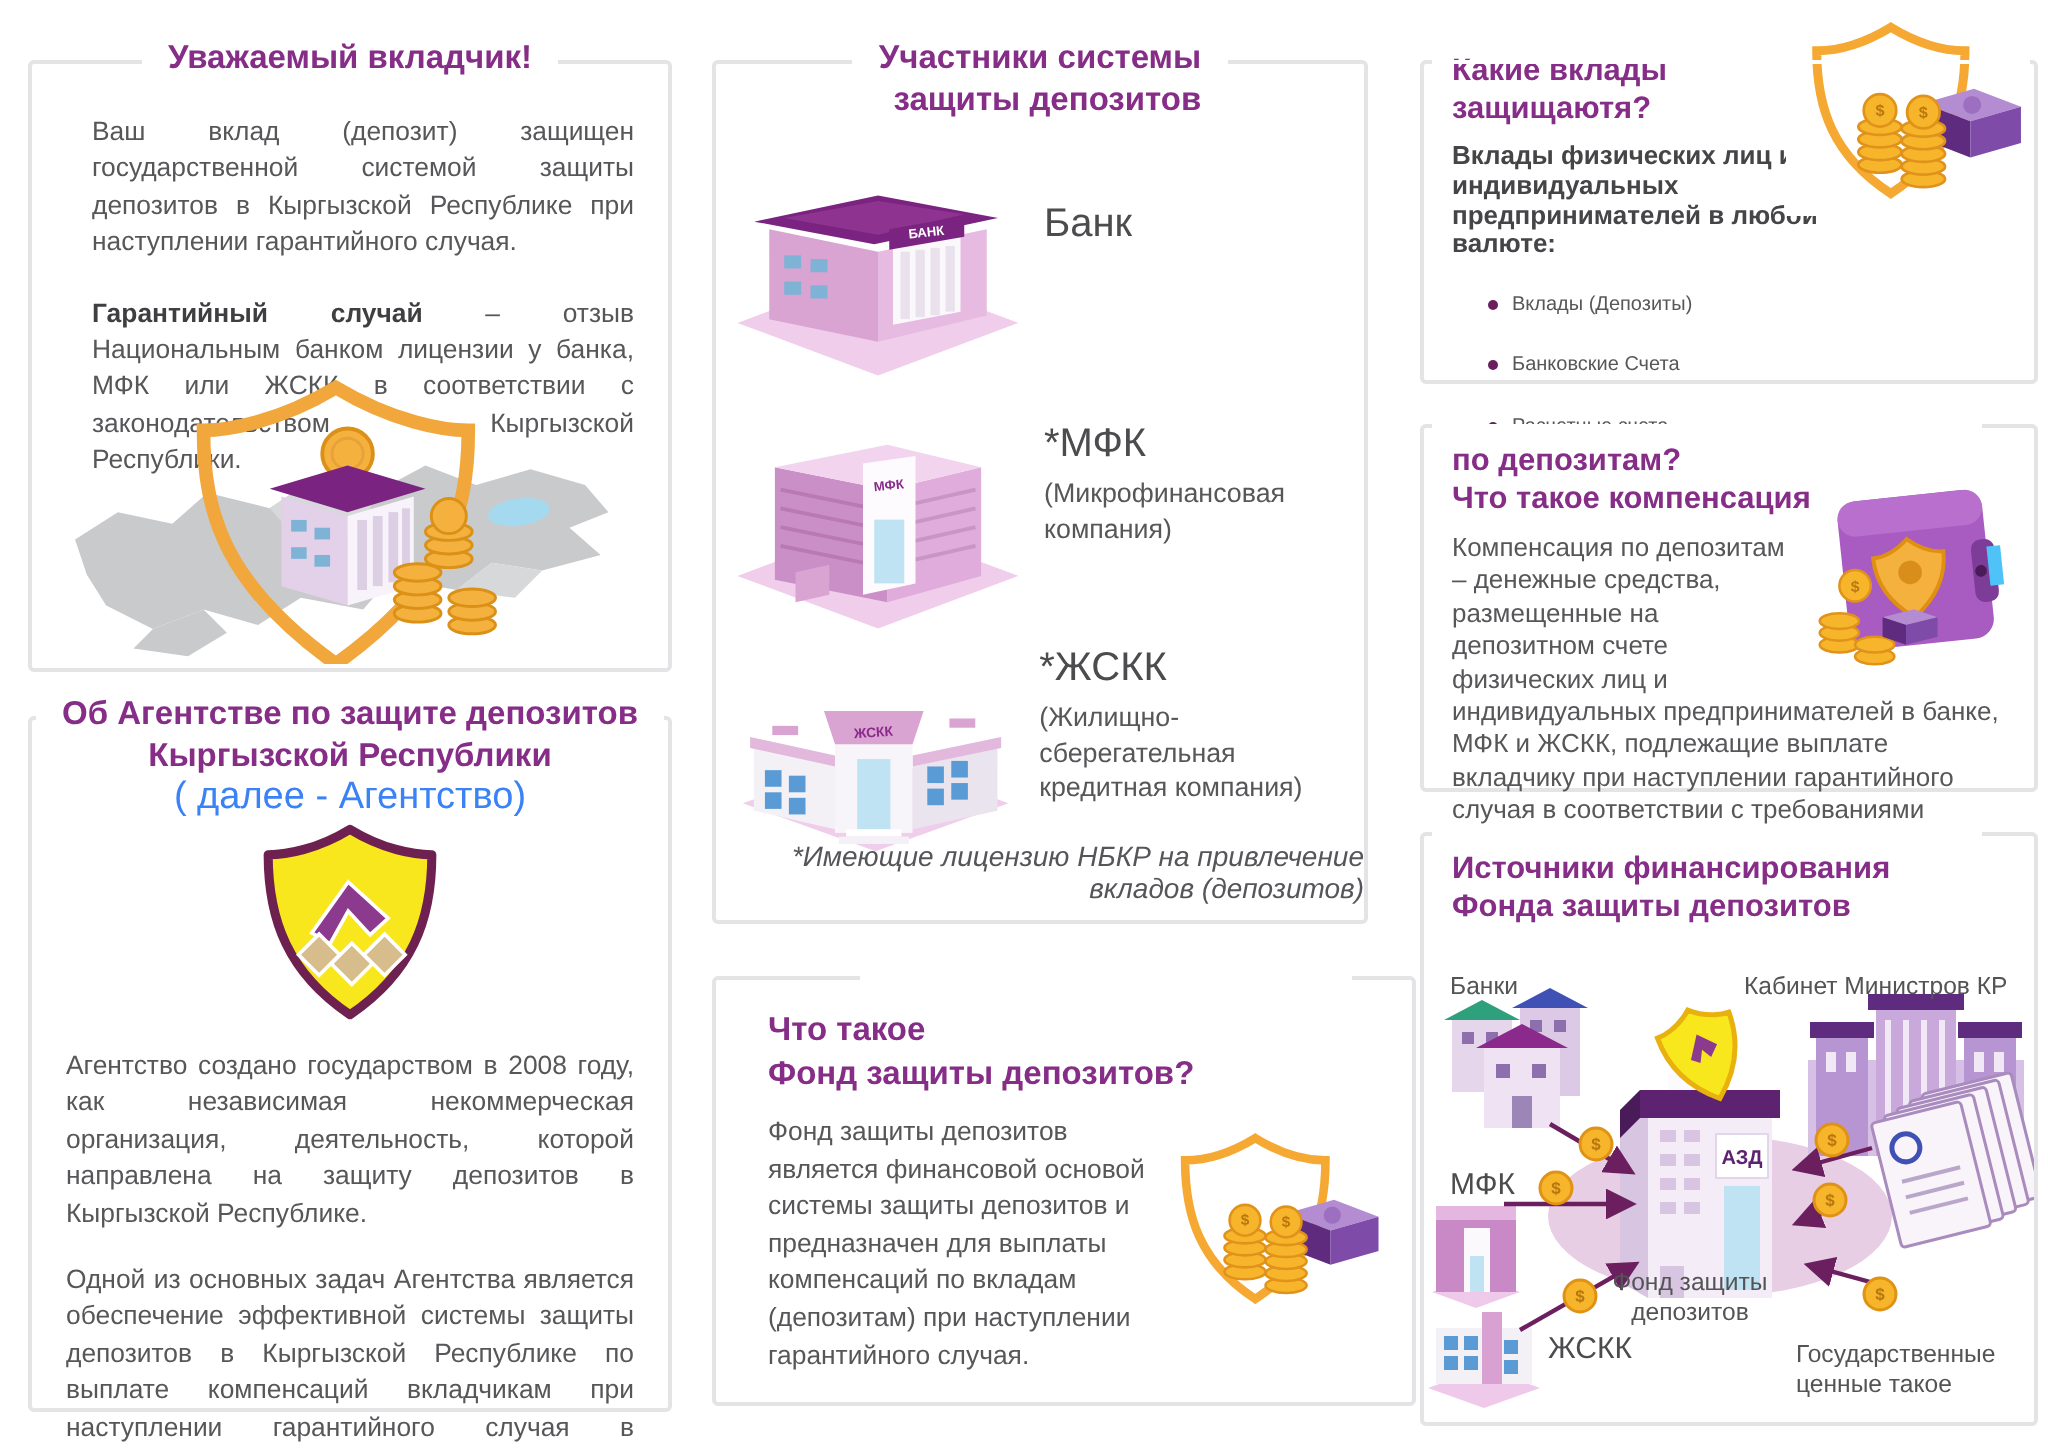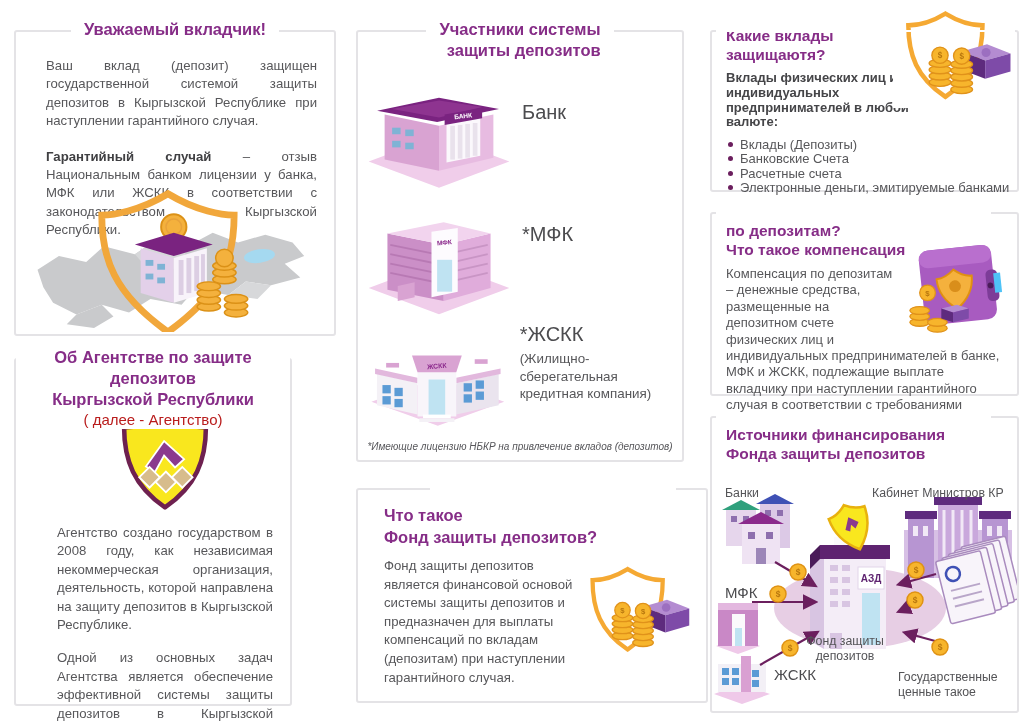--- a/index.html
+++ b/index.html
@@ -6,43 +6,43 @@
   .page{position:relative;width:1024px;height:725px;background:#fff;overflow:hidden;
         font-family:"Liberation Sans","DejaVu Sans",sans-serif;}
   .panel{position:absolute;border:2px solid #e4e3e6;border-radius:3px;background:#fff;box-sizing:border-box;}
   
   .bracket::after{content:"";position:absolute;top:-2px;left:4px;right:26px;height:2px;background:#fff;}
   .bracket-l::after{left:72px;right:30px;}
   .legend{position:absolute;top:-13px;left:0;right:0;text-align:center;line-height:21px;}
   .legend .lg{display:inline-block;background:#fff;padding:0 13px;}
   .h-purple{color:#862d87;font-weight:bold;font-size:16.5px;}
   .h-purple-sm{color:#862d87;font-weight:bold;font-size:15.5px;line-height:18.5px;}
-  .subtitle{color:#b91c1c;font-size:15px;font-weight:normal;line-height:19px;}
+  .subtitle{color:#3b82f6;font-size:19px;font-weight:normal;line-height:19px;}
   .body-txt{color:#57575a;font-size:13.2px;line-height:18.4px;text-align:justify;}
   .p1-text{padding:25px 17px 0 30px;}
   .p1-text p{margin:0 0 17px 0;}
   .p1-text b{color:#3f3f42;}
   .illus-map{position:absolute;left:0;right:0;bottom:2px;text-align:center;}
   .p2-logo{display:block;margin:50px auto 12px auto;}
   .p2-text{padding:0 17px;}
   .p2-text p{margin:0 0 15px 0;}
   .m-rows{margin-top:36px;}
   .m-row{display:flex;align-items:flex-start;padding-left:6px;}
   .m-label{margin-left:8px;color:#4c4c4f;}
   .m-name{font-size:20px;line-height:24px;}
   .m-desc{font-size:13.4px;line-height:17.5px;color:#57575a;margin-top:4px;max-width:150px;}
-  .footnote{position:absolute;left:0;right:0;bottom:8px;text-align:center;
-            font-style:italic;font-size:10px;color:#56565a;}
+  .footnote{position:absolute;left:0;right:0;bottom:8px;text-align:right;
+            font-style:italic;font-size:14px;color:#56565a;}
   .p4-title{padding:14px 0 0 26px;color:#862d87;font-weight:bold;font-size:16.5px;line-height:22px;}
   .p4-flex{display:flex;margin:9px 12px 12px 26px;}
   .p4-body{width:202px;color:#57575a;font-size:13.2px;line-height:18.6px;}
   .p5-title{position:relative;display:inline-block;background:#fff;margin:-9px 0 0 12px;padding:4px 10px 0 2px;}
   .p5-intro{margin:7px 14px 0 14px;width:226px;color:#454548;font-weight:bold;font-size:13px;line-height:14.8px;}
   .bullets{margin:8px 0 0 16px;padding:0;list-style:none;}
-  .bullets li{display:flex;align-items:flex-start;font-size:13px;line-height:14.2px;color:#57575a;margin:0;}
+  .bullets li{display:flex;align-items:flex-start;font-size:10px;line-height:14.2px;color:#57575a;margin:16px;}
   .dot{width:5px;height:5px;border-radius:50%;background:#6b1f5e;flex:none;margin:4px 7px 0 0;}
   .p6-title{margin:8px 0 0 14px;}
   .p6-body{margin:7px 10px 0 14px;color:#57575a;font-size:13px;line-height:16.4px;}
   .wallet-float{float:right;width:100px;height:108px;margin:-34px 0 4px 6px;}
   .p7-title{margin:8px 0 0 14px;}
   .diagram{position:absolute;left:0;right:0;top:62px;bottom:0;}
   .dg-label{position:absolute;font-size:12.3px;line-height:14.5px;color:#545457;}
   .dg-big{font-size:15px;color:#4c4c4f;}
   svg{display:block;}
 </style>
@@ -92,21 +92,21 @@
             <ellipse cx="194" cy="110" rx="12" ry="4.5"></ellipse>
             <ellipse cx="194" cy="103" rx="12" ry="4.5"></ellipse>
           <ellipse cx="222" cy="130" rx="12" ry="4.5"></ellipse>
             <ellipse cx="222" cy="123" rx="12" ry="4.5"></ellipse>
             <ellipse cx="222" cy="116" rx="12" ry="4.5"></ellipse>
         </g>
       </svg>
     </div>
   </div>
 
-  <div class="panel" style="left:14px;top:358px;width:278px;height:348px;padding-left:24px;">
+  <div class="panel" style="left:14px;top:358px;width:322px;height:348px;">
     <div class="legend">
       <span class="lg">
         <span class="h-purple" style="display:block;">Об Агентстве по защите депозитов</span>
         <span class="h-purple" style="display:block;">Кыргызской Республики</span>
         <span class="subtitle" style="display:block;">( далее - Агентство)</span>
       </span>
     </div>
     <svg class="p2-logo" width="100" height="102" viewBox="0 0 110 112">
       <path d="M55,5 C73,16 90,19 100,19 C100,55 89,84 55,107 C21,84 10,55 10,19 C20,19 37,16 55,5 Z" fill="#f9e71e" stroke="#6e2150" stroke-width="5" stroke-linejoin="round"></path>
       <path d="M34,62 L54,34 L76,54 L66,63 L54,50 L44,68 Z" fill="#8b3a8e" stroke="#ffffff" stroke-width="2"></path>
@@ -169,22 +169,23 @@
             <line x1="88" y1="62" x2="132" y2="52"></line>
               <line x1="88" y1="72" x2="132" y2="62"></line>
             <line x1="88" y1="82" x2="132" y2="72"></line>
               <line x1="88" y1="92" x2="132" y2="82"></line>
           </g>
           <polygon points="72,38 100,34 100,102 72,108" fill="#fdfbfe"></polygon>
           <rect x="78" y="68" width="16" height="34" fill="#bfe3f2"></rect>
           <polygon points="36,96 54,92 54,108 36,112" fill="#d9a3d2"></polygon>
           <text x="86" y="52" font-size="7" font-weight="bold" fill="#8b2a8c" text-anchor="middle" transform="rotate(-6 86 52)">МФК</text>
         </svg>
-        <div class="m-label" style="margin-top:26px;">
+        <div class="m-label" style="margin-top:14px;">
           <div class="m-name">*МФК</div>
+          <div class="m-desc">(Микрофинансовая компания)</div>
         </div>
       </div>
 
       <div class="m-row" style="height:106px;">
         <svg width="150" height="104" viewBox="0 0 160 112">
           <polygon points="8,86 80,60 152,86 80,112" fill="#f0cdea"></polygon>
           <polygon points="14,56 58,66 58,100 14,90" fill="#f4f1f6"></polygon>
           <polygon points="12,50 58,60 58,66 12,56" fill="#e2b8dd"></polygon>
           <rect x="20" y="68" width="9" height="9" fill="#5b9bd5"></rect>
             <rect x="33" y="71" width="9" height="9" fill="#5b9bd5"></rect>

